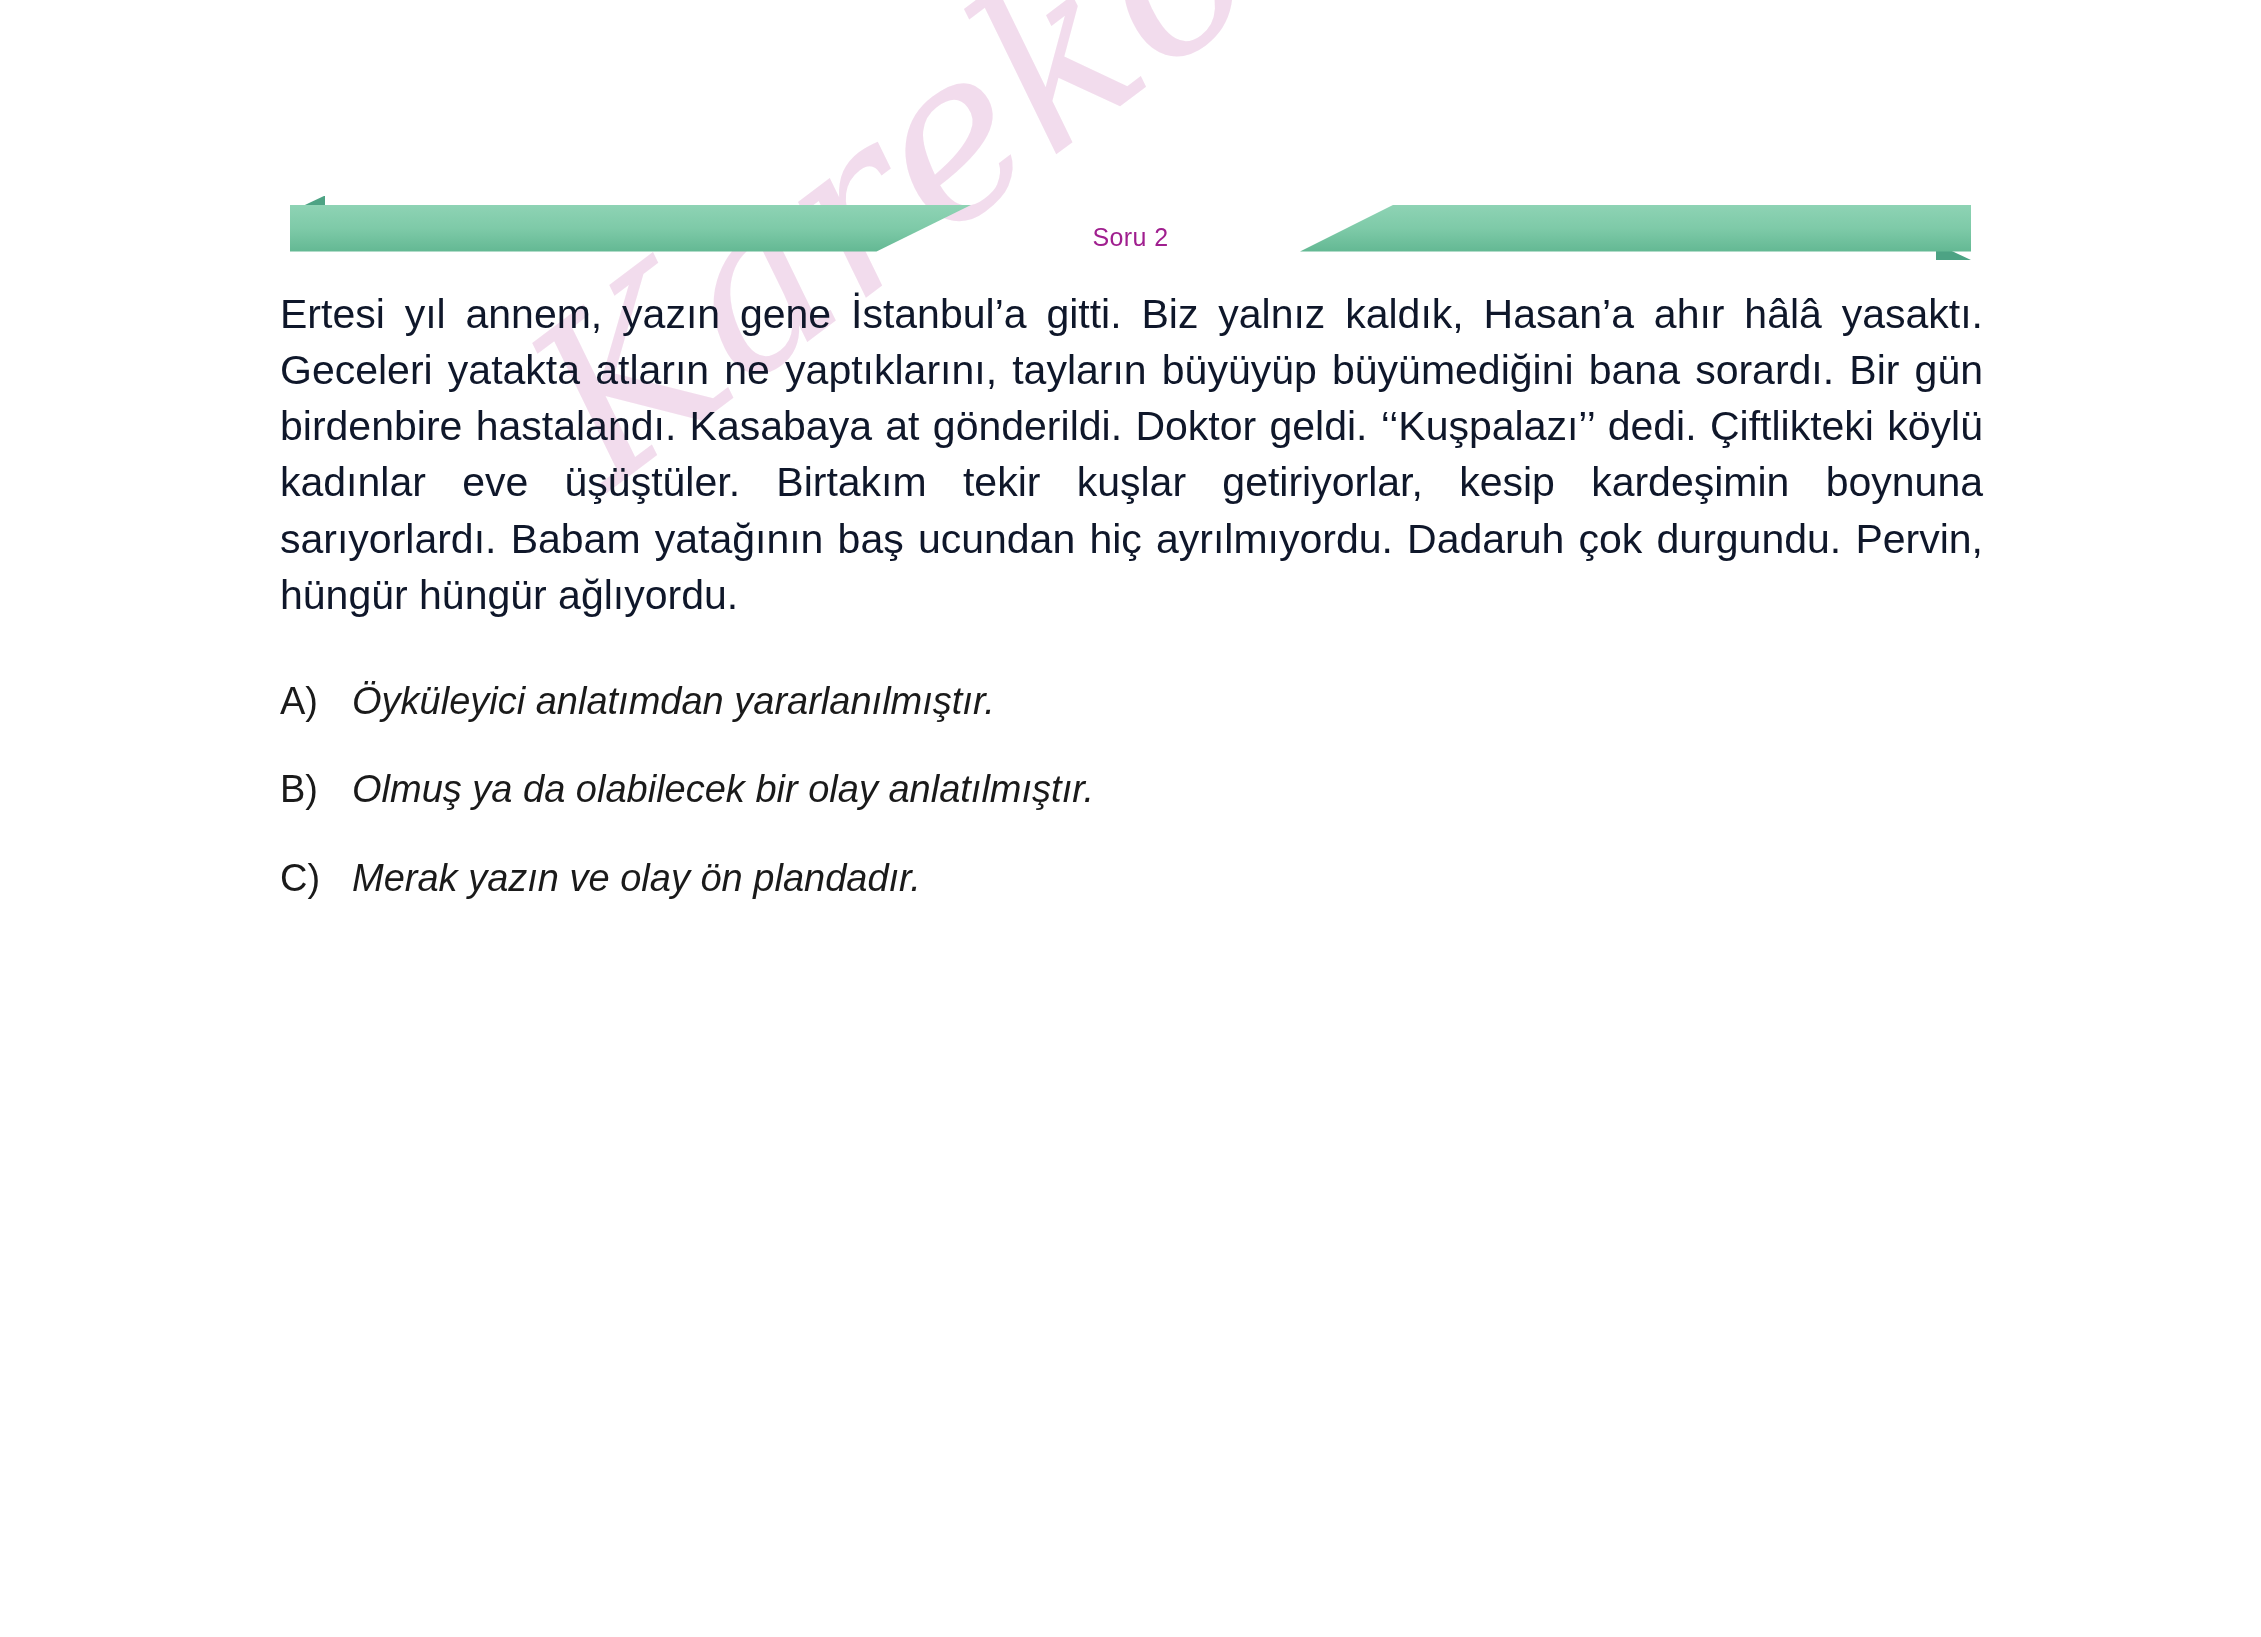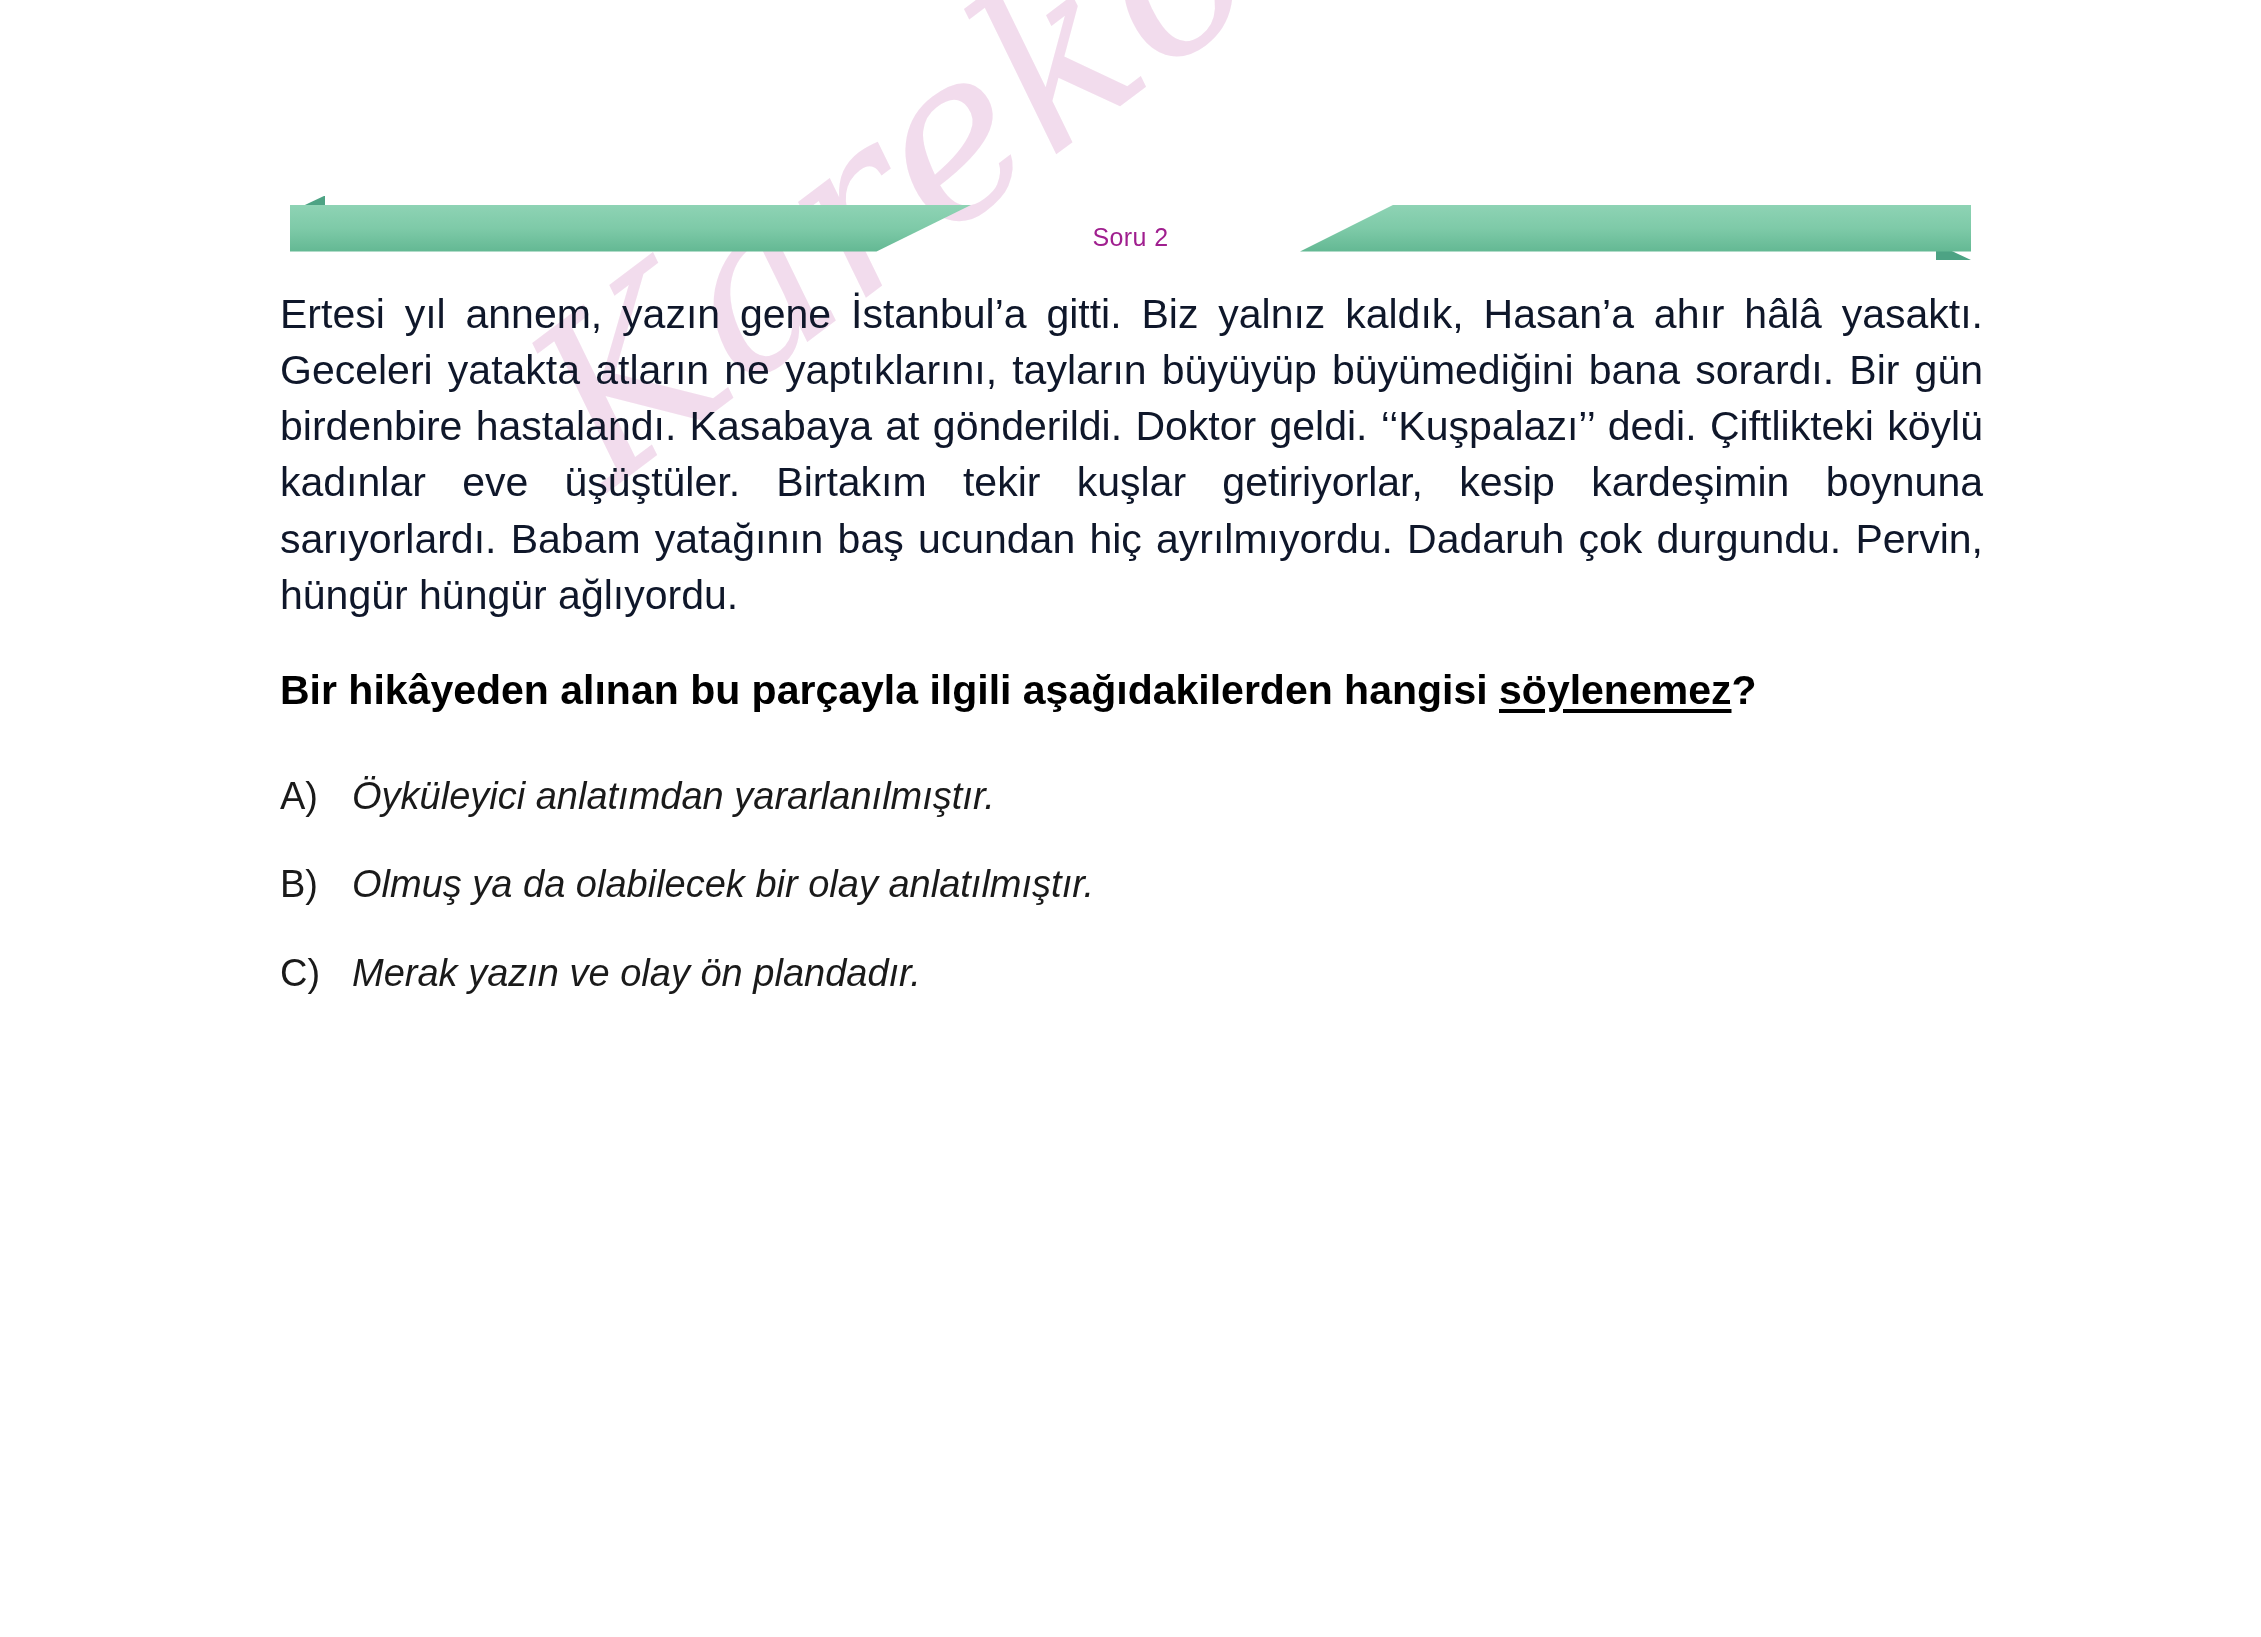--- a/index.html
+++ b/index.html
@@ -184,23 +184,20 @@
     </div>
     <div class="banner-title">Soru 2</div>
   </div>
 
   <div class="content">
 
     <div class="passage">
       <p>Ertesi yıl annem, yazın gene İstanbul’a gitti. Biz yalnız kaldık, Hasan’a ahır hâlâ yasaktı. Geceleri yatakta atların ne yaptıklarını, tayların büyüyüp büyümediğini bana sorardı. Bir gün birdenbire hastalandı. Kasabaya at gönderildi. Doktor geldi. ‘‘Kuşpalazı’’ dedi. Çiftlikteki köylü kadınlar eve üşüştüler. Birtakım tekir kuşlar getiriyorlar, kesip kardeşimin boynuna sarıyorlardı. Babam yatağının baş ucundan hiç ayrılmıyordu. Dadaruh çok durgundu. Pervin, hüngür hüngür ağlıyordu.</p>
     </div>
 
-    <div class="question-stem">
-      <span>Bir hikâyeden alınan bu parçayla ilgili aşağıdakilerden hangisi </span><span class="underline">söylenemez</span><span>?</span>
-    </div>
 
     <div class="options">
 
       <div class="option">
         <span class="option-letter">A)</span>
         <span class="option-text">Öyküleyici anlatımdan yararlanılmıştır.</span>
       </div>
 
       <div class="option">
         <span class="option-letter">B)</span>

